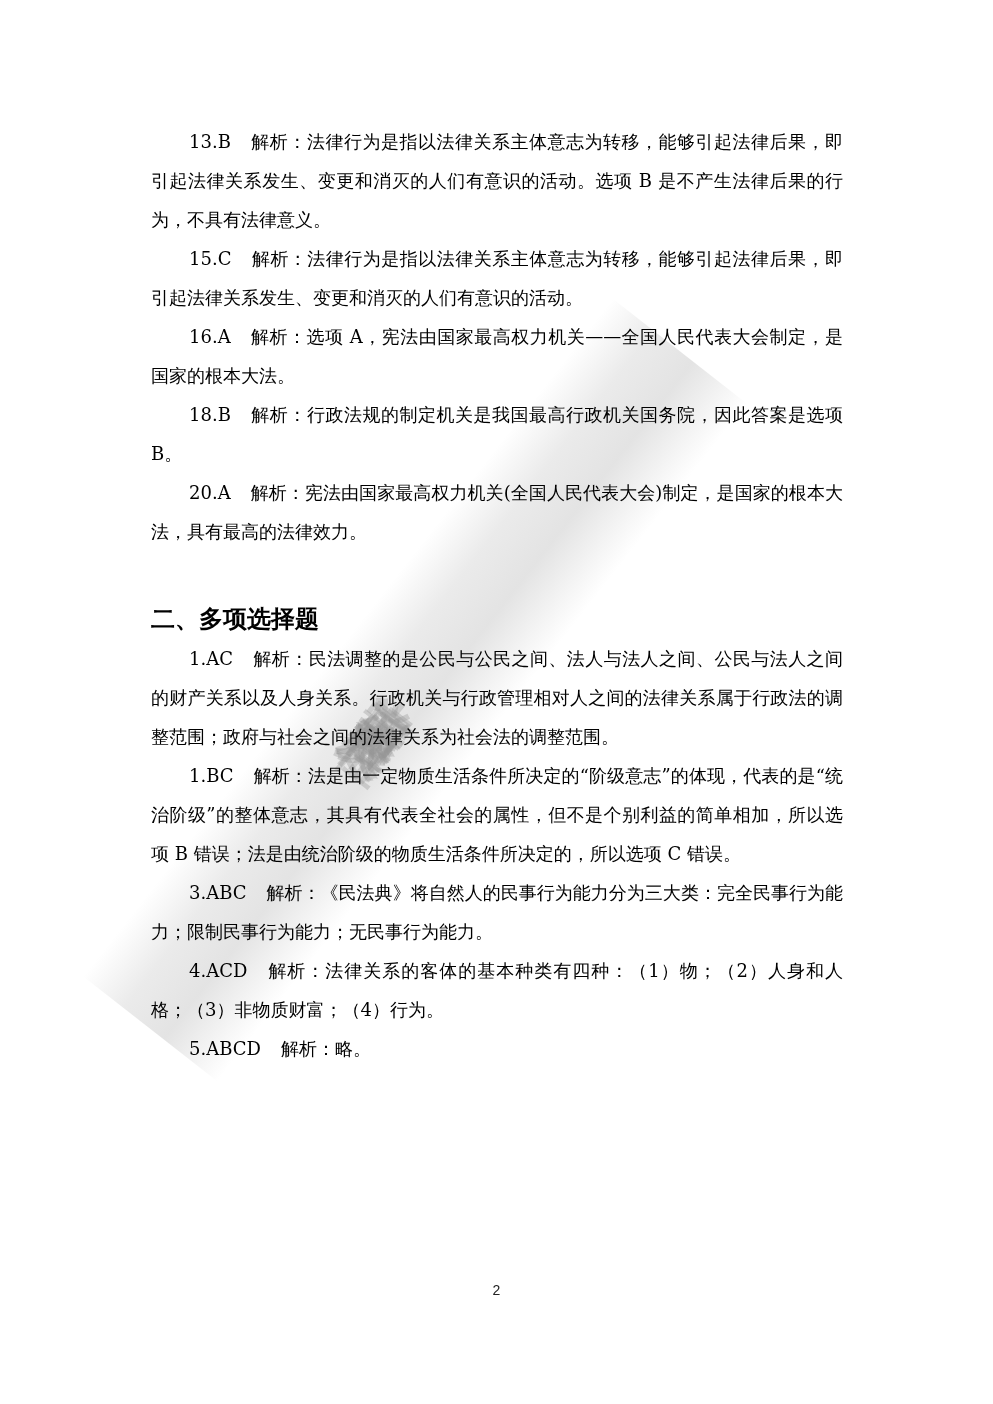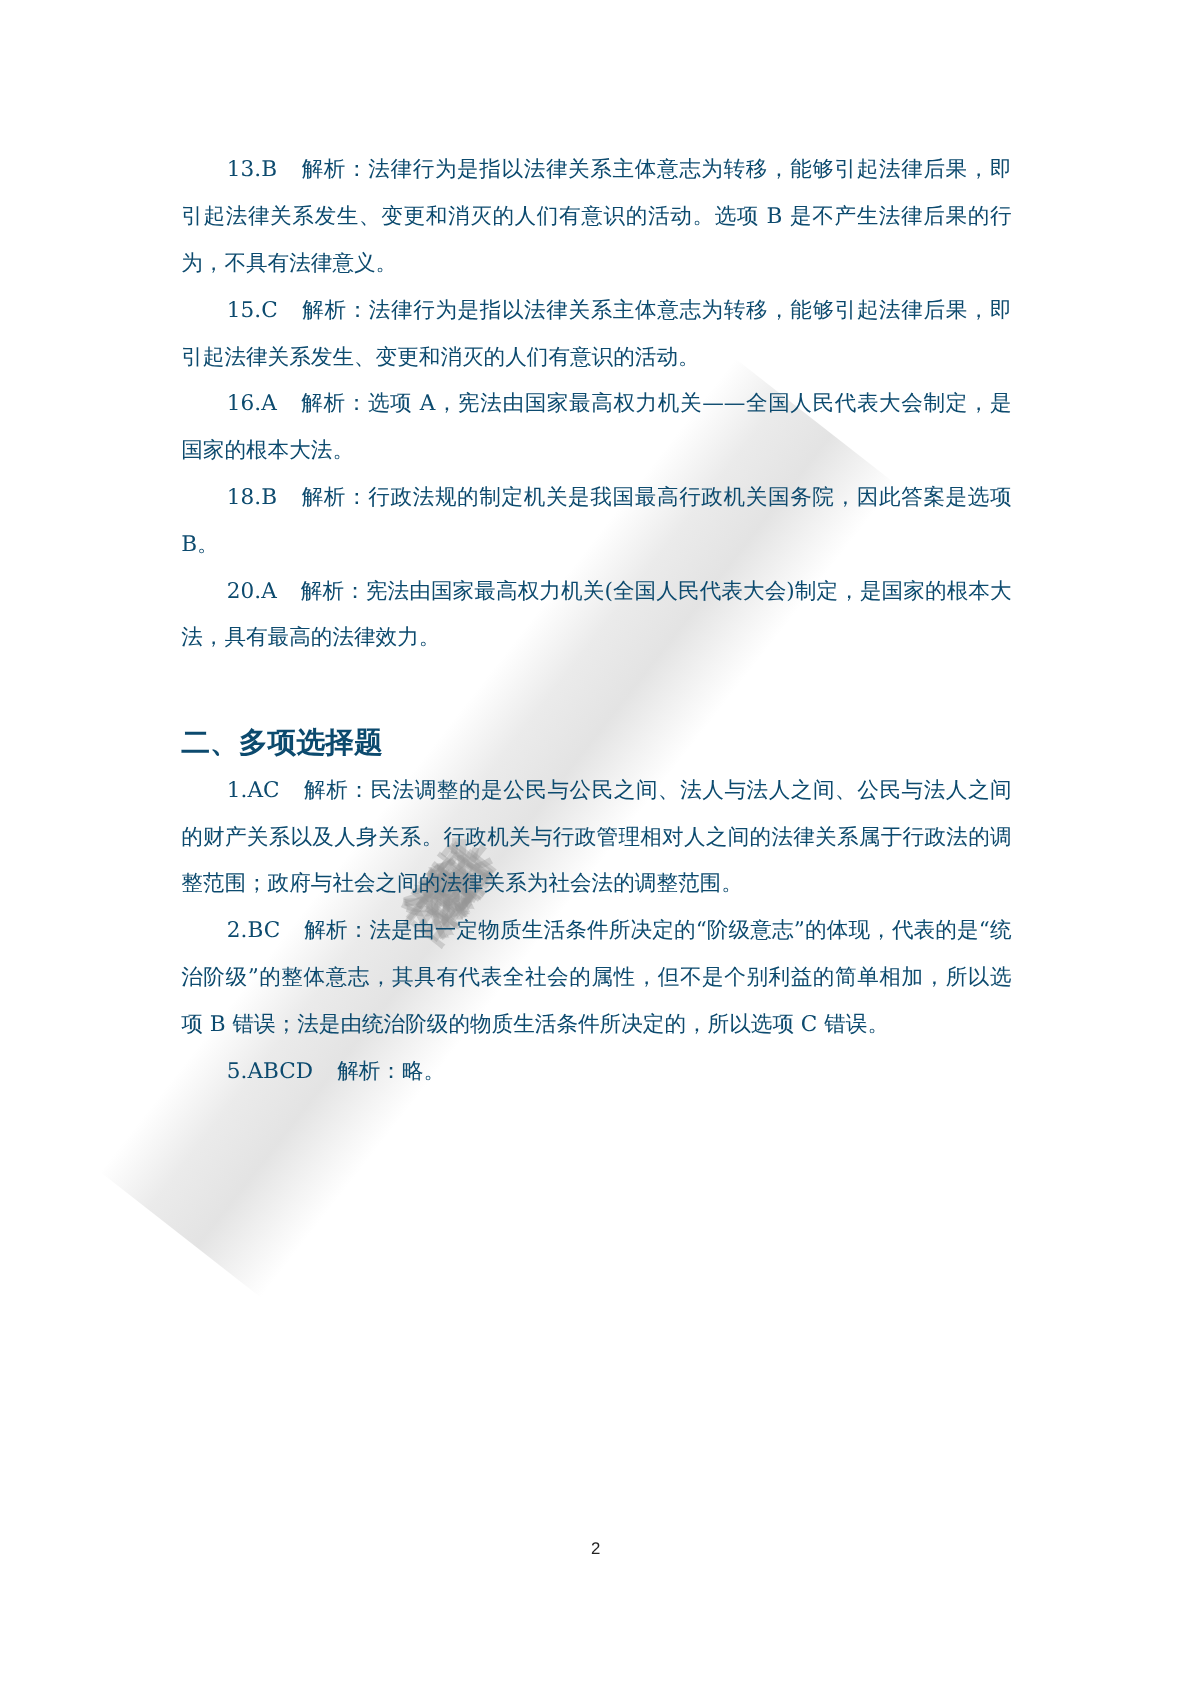--- a/index.html
+++ b/index.html
@@ -8,21 +8,21 @@
   .watermark {
     position: absolute; left: 330px; top: 260px; width: 170px; height: 860px;
     transform: rotate(38deg); transform-origin: center;
     background: linear-gradient(90deg, rgba(200,200,200,0) 0%, rgba(210,210,210,0.45) 30%, rgba(200,200,200,0.5) 60%, rgba(200,200,200,0) 100%);
     display: flex; flex-direction: column; align-items: center; justify-content: center;
   }
   .watermark .wm-text {
     writing-mode: vertical-rl; font-family: "DejaVu Sans", sans-serif; font-weight: bold;
     font-size: 52px; color: rgba(150,150,150,0.35); letter-spacing: 4px;
   }
-  .content { position: absolute; left: 151px; top: 122px; width: 692px; font-family: "DejaVu Serif", serif; font-size: 18px; color: #0c4a6e; }
+  .content { position: absolute; left: 151px; top: 122px; width: 692px; font-family: "DejaVu Serif", serif; font-size: 18px; color: #000000; }
   .para { margin: 0; line-height: 39px; text-indent: 38px; text-align: justify; }
   .para .num { margin-right: 20px; }
   .section-title { font-family: "DejaVu Sans", sans-serif; font-weight: bold; font-size: 24px; margin: 49px 0 0 0; line-height: 39px; }
   .page-number { position: absolute; left: 0; width: 993px; top: 1282px; text-align: center; font-family: "Liberation Sans", sans-serif; font-size: 14px; color: #222; }
 </style>
 </head>
 <body>
 
 <div class="page">
   <div class="watermark">
@@ -35,19 +35,21 @@
       <p class="para"><span class="num">15.C</span><span>解析：</span><span>法律行为是指以法律关系主体意志为转移，能够引起法律后果，即引起法律关系发生、变更和消灭的人们有意识的活动。</span></p>
       <p class="para"><span class="num">16.A</span><span>解析：</span><span>选项 A，宪法由国家最高权力机关——全国人民代表大会制定，是国家的根本大法。</span></p>
       <p class="para"><span class="num">18.B</span><span>解析：</span><span>行政法规的制定机关是我国最高行政机关国务院，因此答案是选项 B。</span></p>
       <p class="para"><span class="num">20.A</span><span>解析：</span><span>宪法由国家最高权力机关(全国人民代表大会)制定，是国家的根本大法，具有最高的法律效力。</span></p>
     </div>
 
     <h2 class="section-title">二、多项选择题</h2>
 
     <div>
       <p class="para"><span class="num">1.AC</span><span>解析：</span><span>民法调整的是公民与公民之间、法人与法人之间、公民与法人之间的财产关系以及人身关系。行政机关与行政管理相对人之间的法律关系属于行政法的调整范围；政府与社会之间的法律关系为社会法的调整范围。</span></p>
-      <p class="para"><span class="num">2.BC</span><span>解析：</span><span>法是由一定物质生活条件所决定的“阶级意志”的体现，代表的是“统治阶级”的整体意志，其具有代表全社会的属性，但不是个别利益的简单相加，所以选项 B 错误；法是由统治阶级的物质生活条件所决定的，所以选项 C 错误。</span></p>
+      <p class="para"><span class="num">1.BC</span><span>解析：</span><span>法是由一定物质生活条件所决定的“阶级意志”的体现，代表的是“统治阶级”的整体意志，其具有代表全社会的属性，但不是个别利益的简单相加，所以选项 B 错误；法是由统治阶级的物质生活条件所决定的，所以选项 C 错误。</span></p>
+      <p class="para"><span class="num">3.ABC</span><span>解析：</span><span>《民法典》将自然人的民事行为能力分为三大类：完全民事行为能力；限制民事行为能力；无民事行为能力。</span></p>
+      <p class="para"><span class="num">4.ACD</span><span>解析：</span><span>法律关系的客体的基本种类有四种：（1）物；（2）人身和人格；（3）非物质财富；（4）行为。</span></p>
       <p class="para"><span class="num">5.ABCD</span><span>解析：</span><span>略。</span></p>
     </div>
   </div>
 
   <div class="page-number">2</div>
 </div>
 
 </body></html>

